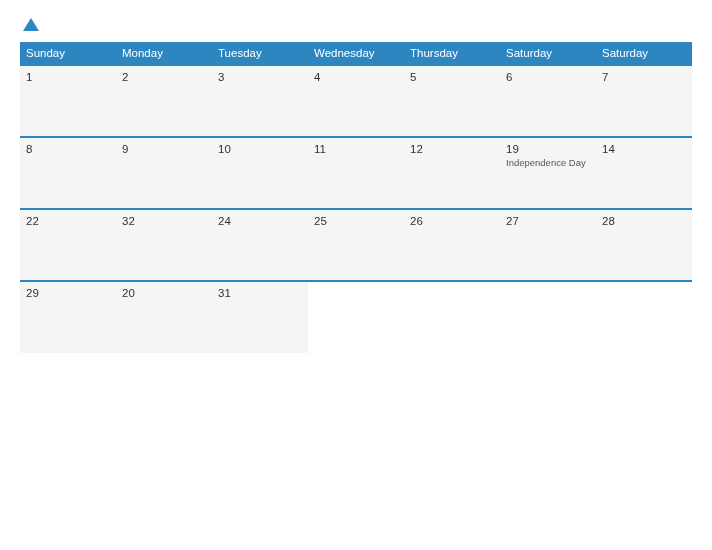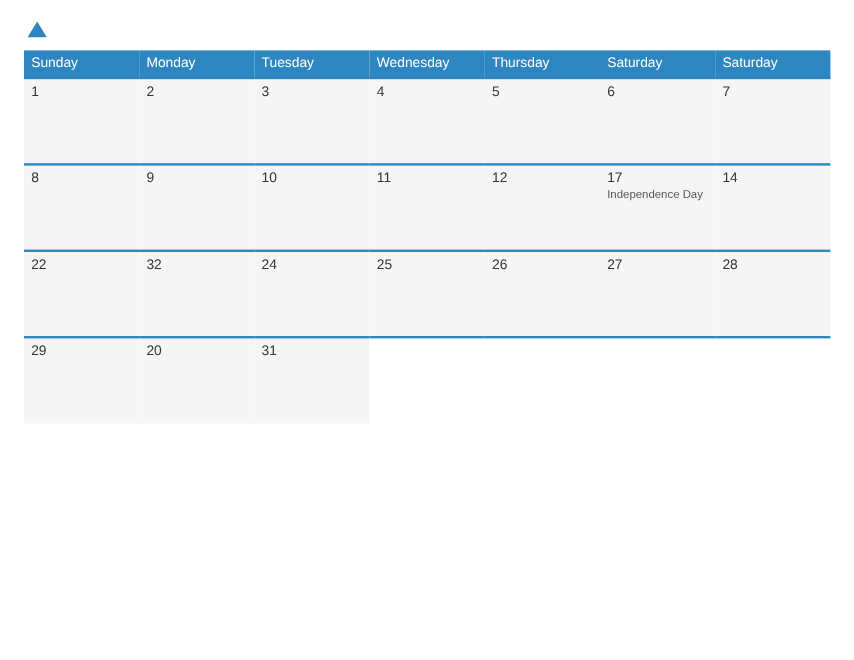--- a/index.html
+++ b/index.html
@@ -175,21 +175,21 @@
           <td>
             <span class="day-number">10</span>
           </td>
           <td>
             <span class="day-number">11</span>
           </td>
           <td>
             <span class="day-number">12</span>
           </td>
           <td>
-            <span class="day-number">17</span>
+            <span class="day-number">19</span>
             <span class="holiday-name">Independence Day</span>
           </td>
           <td>
             <span class="day-number">14</span>
           </td>
         </tr>
         <tr>
           <td>
             <span class="day-number">22</span>
           </td>

